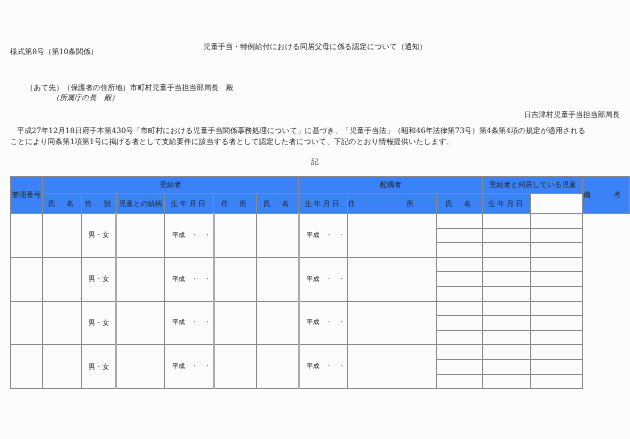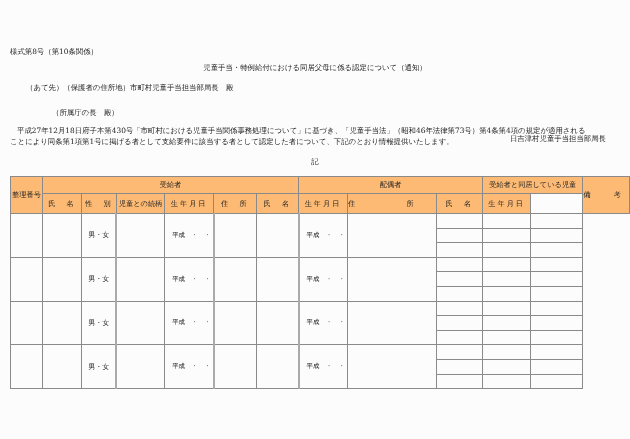--- a/index.html
+++ b/index.html
@@ -5,38 +5,38 @@
   html, body { margin: 0; padding: 0; }
   body {
     width: 630px; height: 439px; overflow: hidden;
     background: #fcfcfc; color: #222;
     font-family: "DejaVu Serif", "Liberation Serif", serif;
     position: relative;
   }
   .abs { position: absolute; white-space: nowrap; }
   .t-small { font-size: 7.4px; line-height: 9px; }
   #form-id { left: 10px; top: 47px; }
-  #doc-title { left: 0; width: 630px; top: 63px; text-align: center; }
+  #doc-title { left: 0; width: 630px; top: 42px; text-align: center; }
   #addr1 { left: 26px; top: 83px; }
-  #addr2 { left: 52px; top: 108px; }
-  #sender { right: 24px; top: 110px; text-align: center; margin-top: 24px; }
+  #addr2 { left: 52px; top: 93px; font-style: italic; }
+  #sender { right: 10px; top: 110px; text-align: center; }
   #body1 { left: 17px; top: 126px; }
   #body2 { left: 10px; top: 137px; }
   #ki { left: 0; width: 630px; top: 157px; text-align: center; }
 
   #tbl {
     position: absolute; left: 10px; top: 176px;
     border-collapse: collapse; table-layout: fixed;
     font-size: 7.2px;
   }
   #tbl th, #tbl td {
     border: 1px solid #8a8a8a; padding: 0; text-align: center;
     font-weight: normal; overflow: hidden; white-space: nowrap;
   }
-  #tbl thead th { background: #fdba74; }
+  #tbl thead th { background: #3b82f6; }
   #tbl thead tr.h1 th { height: 16px; }
   #tbl thead tr.h2 th { height: 19px; letter-spacing: 2px; }
   #tbl thead th.spread { letter-spacing: 8px; }
   #tbl td { height: 13.6px; background: #fcfcfc; }
   #tbl td.sub-mid { border-top: 1px dashed #bbb; }
   #tbl td.date { text-align: left; padding-left: 7px; font-size: 6.4px; }
   #tbl td.sex { font-size: 7px; }
   #tbl .wide-sep { border-left: 2px solid #aaa !important; }
 </style>
 </head>

